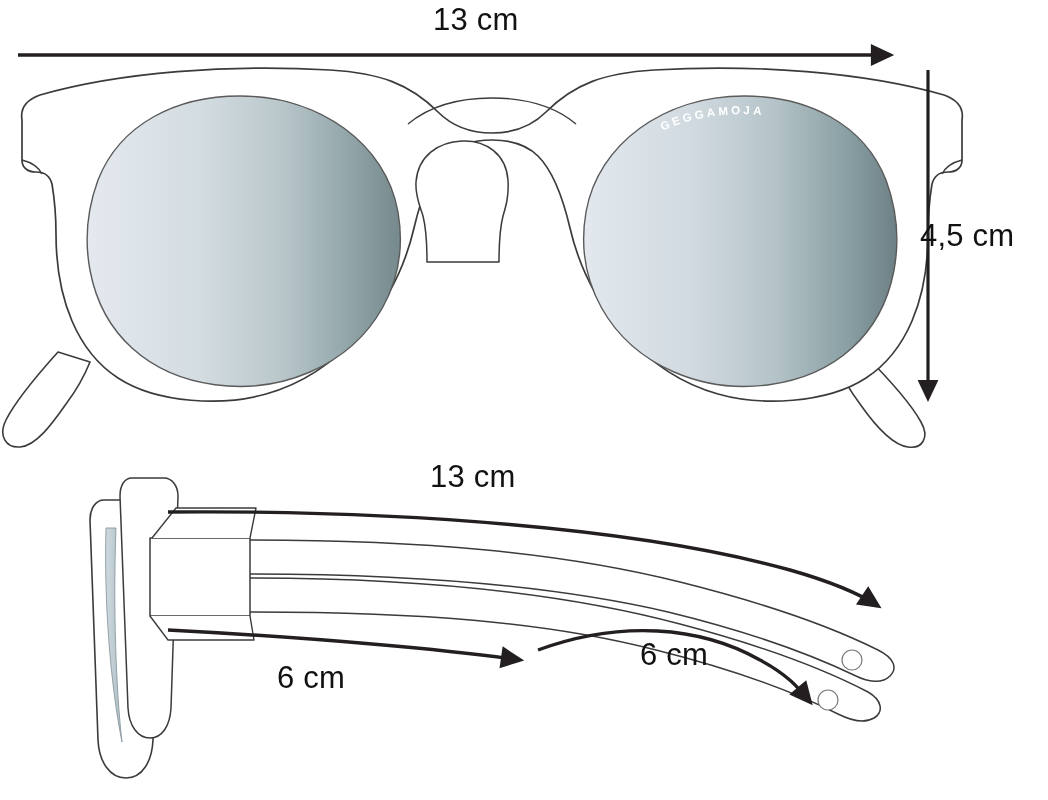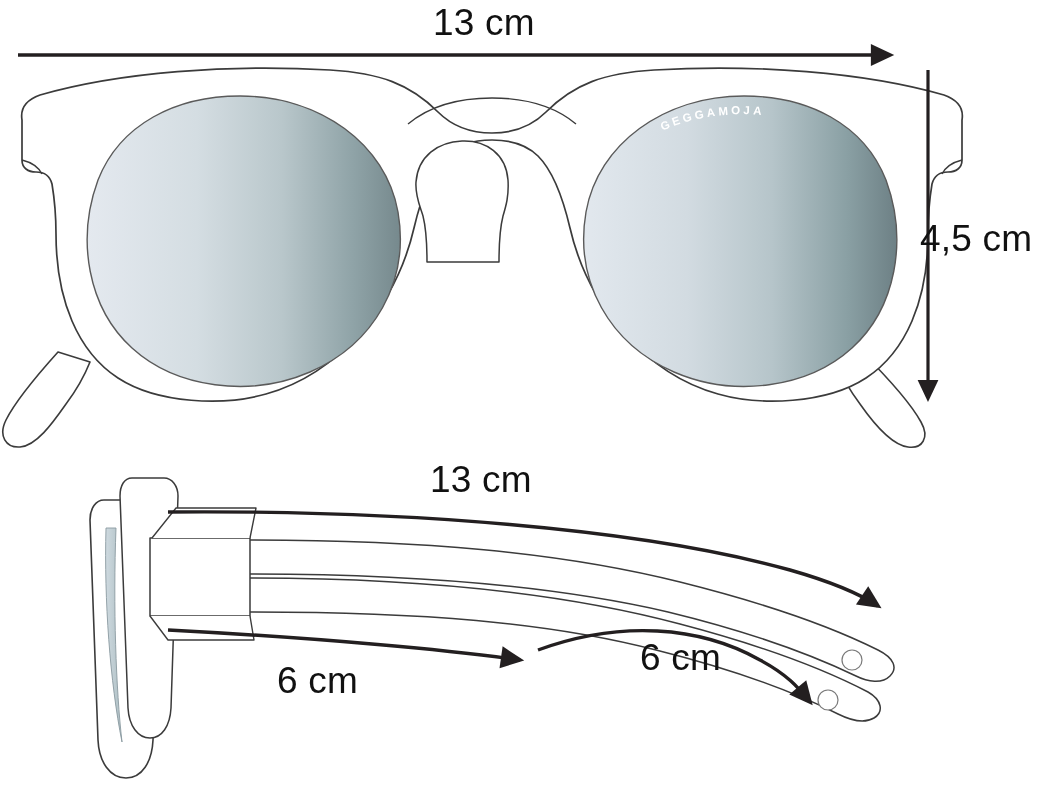--- a/index.html
+++ b/index.html
@@ -23,21 +23,21 @@
     position: absolute;
     left: 0;
     top: 0;
     width: 1048px;
     height: 800px;
     display: block;
   }
   .dim-label {
     position: absolute;
     font-family: "Liberation Sans", sans-serif;
-    font-size: 37px;
+    font-size: 31px;
     font-weight: 400;
     color: #111111;
     letter-spacing: 0.2px;
     white-space: nowrap;
     user-select: none;
   }
   #label-width-front  { left: 433px; top: 2px; }
   #label-height-front { left: 920px; top: 218px; }
   #label-width-side   { left: 430px; top: 459px; }
   #label-temple-front { left: 277px; top: 660px; }

